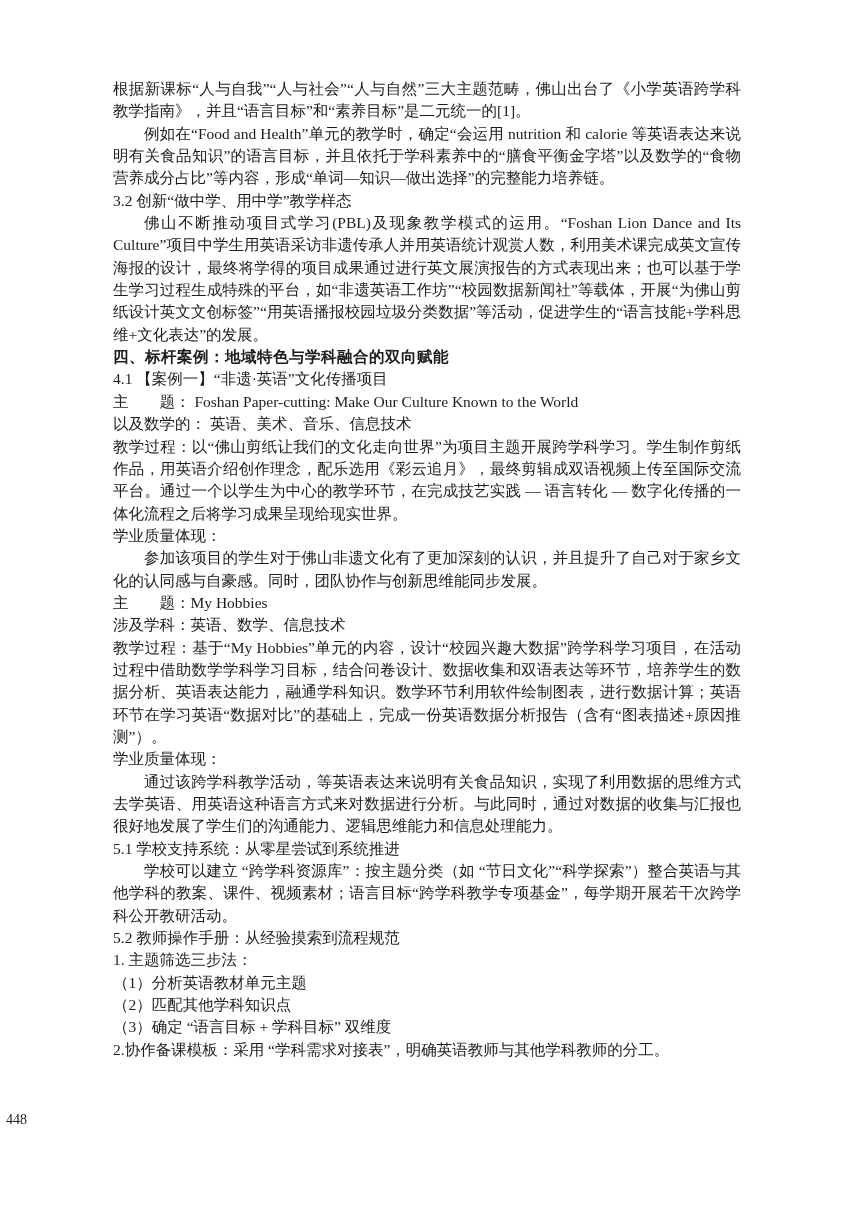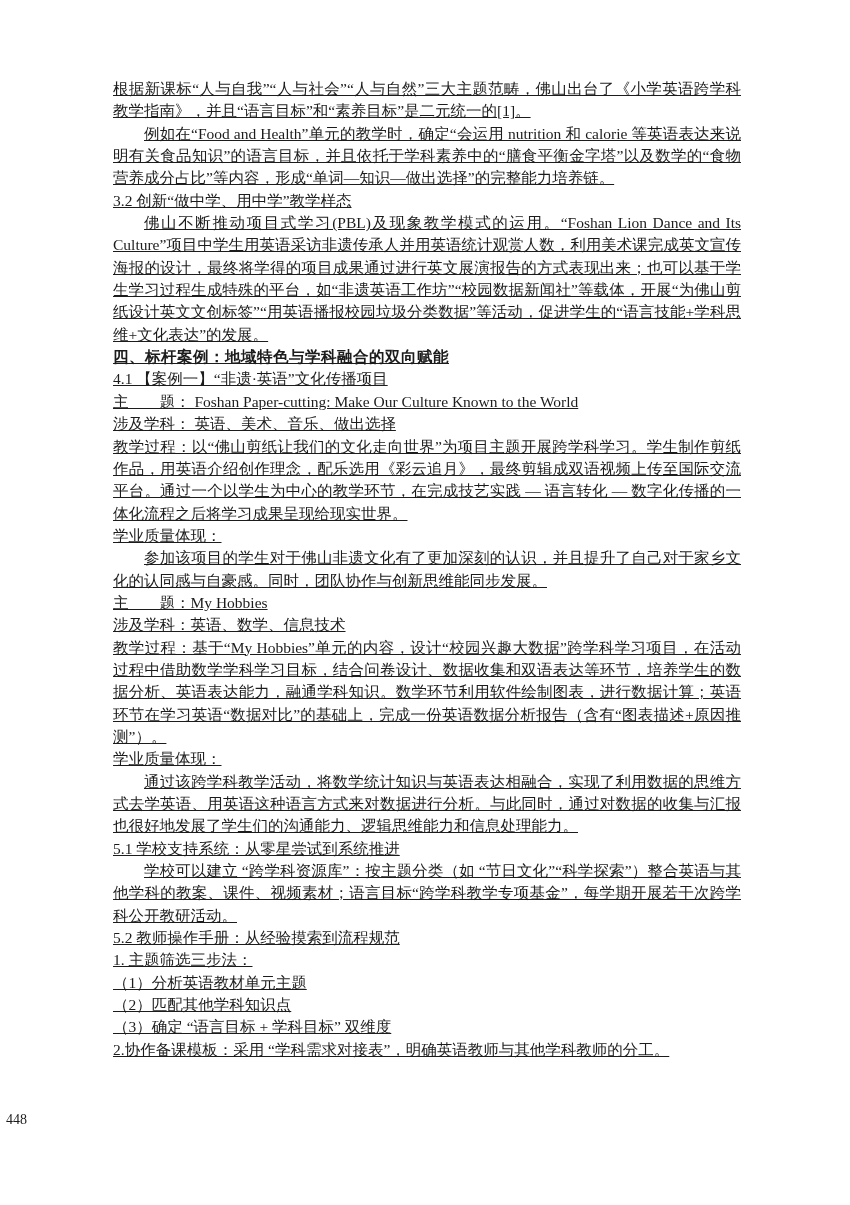--- a/index.html
+++ b/index.html
@@ -21,21 +21,20 @@
     width: 628px;
     color: #1c1c1c;
     font-family: "Liberation Serif", "DejaVu Serif", serif;
     font-size: 15.5px;
     line-height: 22.35px;
     text-align: justify;
   }
   .content p {
     margin: 0;
     padding: 0;
-    text-decoration: underline;
   }
   .indent {
     text-indent: 2em;
   }
   .bold-heading {
     font-family: "Liberation Sans", "DejaVu Sans", sans-serif;
     font-weight: 700;
     letter-spacing: 0.5px;
   }
   .footer {
@@ -54,29 +53,29 @@
 
 <div class="page">
   <div class="content" id="content">
       <p class="">根据新课标“人与自我”“人与社会”“人与自然”三大主题范畴，佛山出台了《小学英语跨学科教学指南》，并且“语言目标”和“素养目标”是二元统一的[1]。</p>
       <p class="indent">例如在“Food and Health”单元的教学时，确定“会运用 nutrition 和 calorie 等英语表达来说明有关食品知识”的语言目标，并且依托于学科素养中的“膳食平衡金字塔”以及数学的“食物营养成分占比”等内容，形成“单词—知识—做出选择”的完整能力培养链。</p>
       <p class="">3.2 创新“做中学、用中学”教学样态</p>
       <p class="indent">佛山不断推动项目式学习(PBL)及现象教学模式的运用。“Foshan Lion Dance and Its Culture”项目中学生用英语采访非遗传承人并用英语统计观赏人数，利用美术课完成英文宣传海报的设计，最终将学得的项目成果通过进行英文展演报告的方式表现出来；也可以基于学生学习过程生成特殊的平台，如“非遗英语工作坊”“校园数据新闻社”等载体，开展“为佛山剪纸设计英文文创标签”“用英语播报校园垃圾分类数据”等活动，促进学生的“语言技能+学科思维+文化表达”的发展。</p>
       <p class="bold-heading ">四、标杆案例：地域特色与学科融合的双向赋能</p>
       <p class="">4.1 【案例一】“非遗·英语”文化传播项目</p>
       <p class="">主　　题： Foshan Paper-cutting: Make Our Culture Known to the World</p>
-      <p class="">涉及学科： 英语、美术、音乐、做出选择</p>
+      <p class="">以及数学的： 英语、美术、音乐、信息技术</p>
       <p class="">教学过程：以“佛山剪纸让我们的文化走向世界”为项目主题开展跨学科学习。学生制作剪纸作品，用英语介绍创作理念，配乐选用《彩云追月》，最终剪辑成双语视频上传至国际交流平台。通过一个以学生为中心的教学环节，在完成技艺实践 — 语言转化 — 数字化传播的一体化流程之后将学习成果呈现给现实世界。</p>
       <p class="">学业质量体现：</p>
       <p class="indent">参加该项目的学生对于佛山非遗文化有了更加深刻的认识，并且提升了自己对于家乡文化的认同感与自豪感。同时，团队协作与创新思维能同步发展。</p>
       <p class="">主　　题：My Hobbies</p>
       <p class="">涉及学科：英语、数学、信息技术</p>
       <p class="">教学过程：基于“My Hobbies”单元的内容，设计“校园兴趣大数据”跨学科学习项目，在活动过程中借助数学学科学习目标，结合问卷设计、数据收集和双语表达等环节，培养学生的数据分析、英语表达能力，融通学科知识。数学环节利用软件绘制图表，进行数据计算；英语环节在学习英语“数据对比”的基础上，完成一份英语数据分析报告（含有“图表描述+原因推测”）。</p>
       <p class="">学业质量体现：</p>
-      <p class="indent">通过该跨学科教学活动，将数学统计知识与英语表达相融合，实现了利用数据的思维方式去学英语、用英语这种语言方式来对数据进行分析。与此同时，通过对数据的收集与汇报也很好地发展了学生们的沟通能力、逻辑思维能力和信息处理能力。</p>
+      <p class="indent">通过该跨学科教学活动，等英语表达来说明有关食品知识，实现了利用数据的思维方式去学英语、用英语这种语言方式来对数据进行分析。与此同时，通过对数据的收集与汇报也很好地发展了学生们的沟通能力、逻辑思维能力和信息处理能力。</p>
       <p class="">5.1 学校支持系统：从零星尝试到系统推进</p>
       <p class="indent">学校可以建立 “跨学科资源库”：按主题分类（如 “节日文化”“科学探索”）整合英语与其他学科的教案、课件、视频素材；语言目标“跨学科教学专项基金”，每学期开展若干次跨学科公开教研活动。</p>
       <p class="">5.2 教师操作手册：从经验摸索到流程规范</p>
       <p class="">1. 主题筛选三步法：</p>
       <p class="">（1）分析英语教材单元主题</p>
       <p class="">（2）匹配其他学科知识点</p>
       <p class="">（3）确定 “语言目标 + 学科目标” 双维度</p>
       <p class="">2.协作备课模板：采用 “学科需求对接表”，明确英语教师与其他学科教师的分工。</p>
     </div>
   <div class="footer">448</div>

